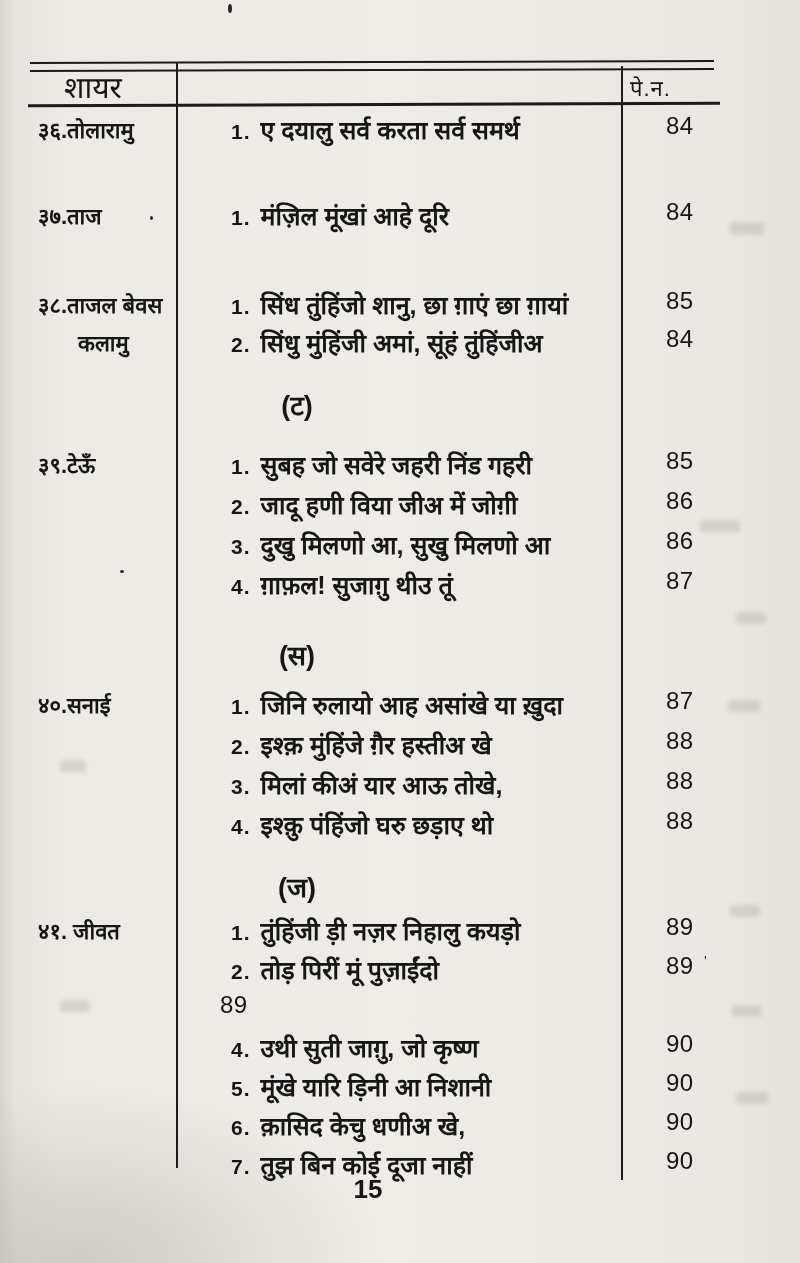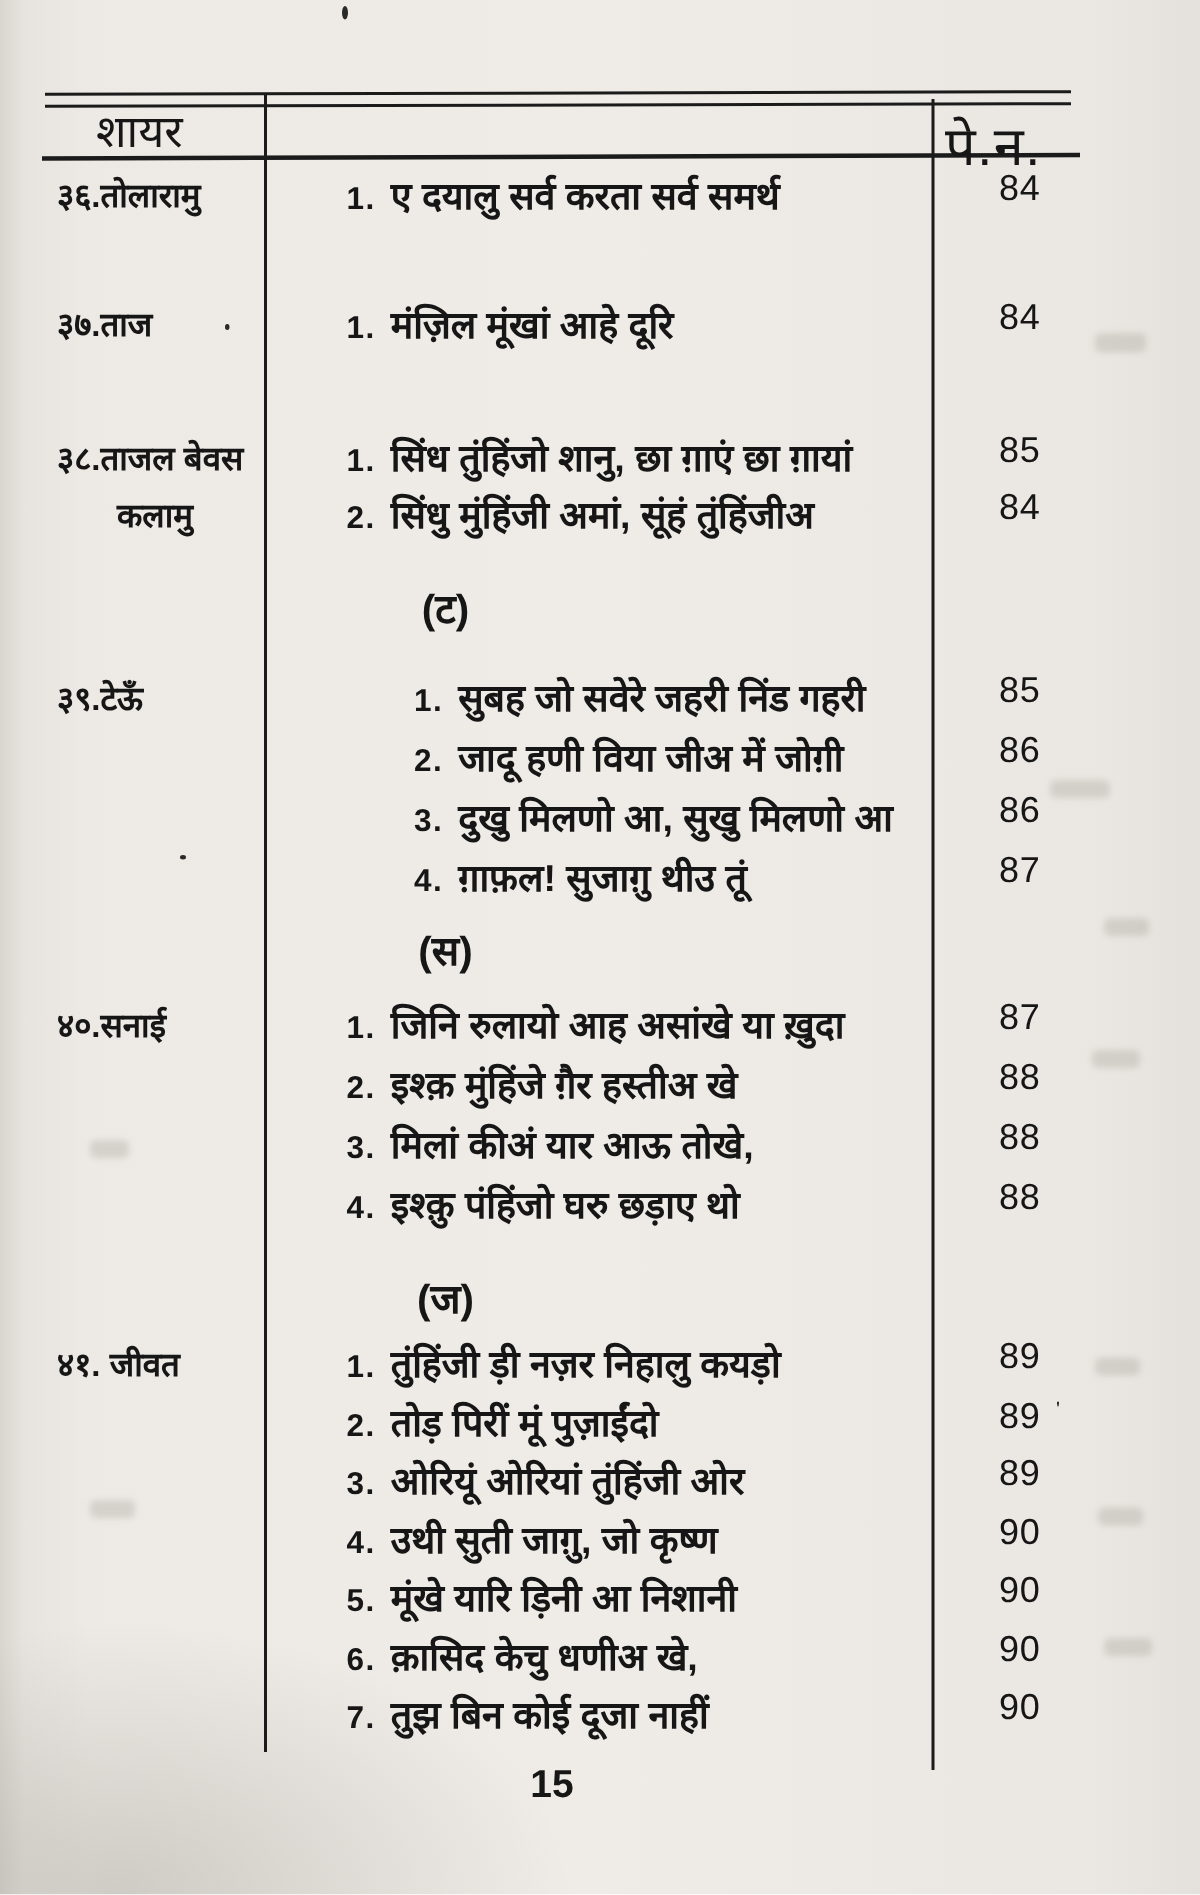--- a/index.html
+++ b/index.html
@@ -20,21 +20,21 @@
   .hline, .vline { position: absolute; background: #1b1b1b; }
   .hline.top1   { left: 30px;  top: 61px;  width: 684px; height: 2px; transform: rotate(-0.15deg); }
   .hline.top2   { left: 30px;  top: 69px;  width: 684px; height: 2px; transform: rotate(-0.15deg); }
   .hline.hdrsep { left: 28px;  top: 103px; width: 692px; height: 3px; transform: rotate(-0.2deg); }
   .vline.left   { left: 176px; top: 62px;  width: 2px;   height: 1106px; }
   .vline.right  { left: 621px; top: 66px;  width: 2px;   height: 1114px; }
 
   
   .col-head { position: absolute; font-weight: normal; }
   .poet-col-head { left: 64px; top: 66px; font-size: 30px; }
-  .page-col-head { left: 630px; top: 72px; font-size: 36px; letter-spacing: 1px; }
+  .page-col-head { left: 630px; top: 72px; font-size: 22px; letter-spacing: 1px; }
 
   
   .table-body { position: absolute; left: 30px; top: 112px; width: 684px; }
 
   .row { display: grid; grid-template-columns: 146px 1fr; }
   .poet-cell { font-weight: bold; font-size: 22px; padding-left: 8px; white-space: nowrap; }
   .poet-line { line-height: 38px; }
   .poet-line:nth-child(2) { padding-left: 40px; }
 
   .song-line { display: flex; height: 40px; align-items: flex-start; }
@@ -47,21 +47,21 @@
 
   .section-head { font-size: 27px; font-weight: bold; text-align: center;
                   padding-right: 150px; line-height: 38px; }
 
   
   #row-36 { margin-bottom: 46px; }
   #row-37 { margin-bottom: 49px; }
   #row-38 { margin-bottom: 24px; }
   #row-38 .song-line { height: 38px; }
   #section-t { margin-bottom: 22px; }
-  #row-39 { margin-bottom: 8px; gap: 45px; }
+  #row-39 { margin-bottom: 30px; }
   #section-s { margin-bottom: 12px; }
   #row-40 { margin-bottom: 22px; }
   #section-j { margin-bottom: 6px; }
   #row-41 .song-line { height: 39px; }
 
   
   .footer-page-num { position: absolute; left: 338px; top: 1174px; width: 60px;
                      text-align: center; font-size: 26px; font-weight: bold; }
 
   
@@ -178,21 +178,20 @@
         <div class="songs-cell">
           <div class="song-line">
             <div class="song-title"><span class="song-num">1.</span><span class="song-text">तुंहिंजी ड़ी नज़र निहालु कयड़ो</span></div>
             <div class="song-page">89</div>
           </div>
           <div class="song-line">
             <div class="song-title"><span class="song-num">2.</span><span class="song-text">तोड़ पिरीं मूं पुज़ाईंदो</span></div>
             <div class="song-page">89<span class="page-mark">＇</span></div>
           </div>
           <div class="song-line">
-            <div class="song-title"><span class="song-num">3.</span><span class="song-text">ओरियूं ओरियां तुंहिंजी ओर</span></div>
             <div class="song-page">89</div>
           </div>
           <div class="song-line">
             <div class="song-title"><span class="song-num">4.</span><span class="song-text">उथी सुती जाग़ु, जो कृष्ण</span></div>
             <div class="song-page">90</div>
           </div>
           <div class="song-line">
             <div class="song-title"><span class="song-num">5.</span><span class="song-text">मूंखे यारि ड़िनी आ निशानी</span></div>
             <div class="song-page">90</div>
           </div>

